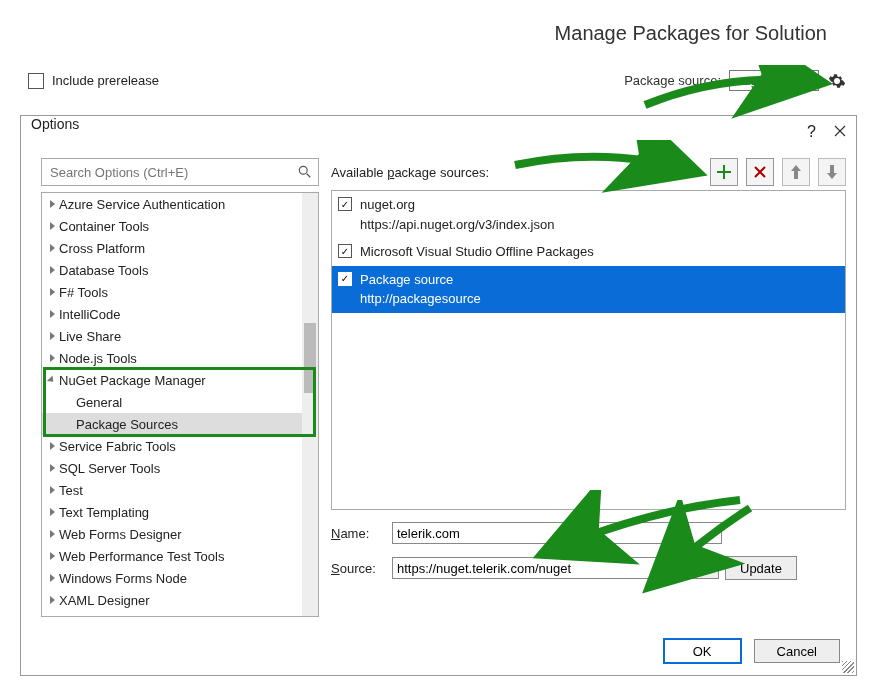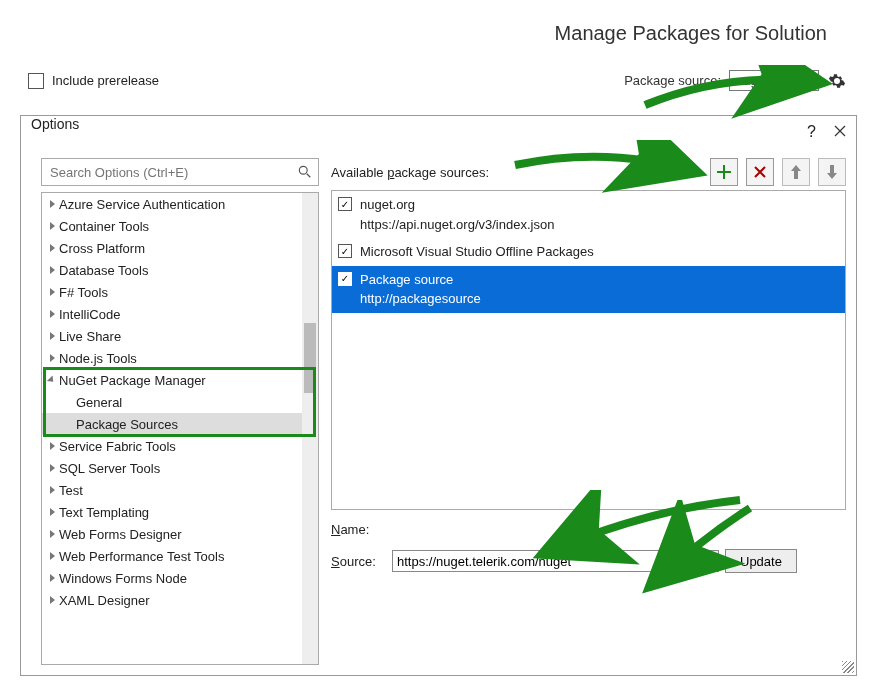--- a/index.html
+++ b/index.html
@@ -244,30 +244,35 @@
             <span class="pkg-cb checked"></span>
             <div class="pkg-text">
               <span>Package source</span>
               <span>http://packagesource</span>
             </div>
           </div>
         </div>
 
       <div class="field-row">
         <label><span class="u">N</span>ame:</label>
+        <input class="txt name" value="telerik.com" style="">
       </div>
       <div class="field-row">
         <label><span class="u">S</span>ource:</label>
         <input class="txt src" value="https://nuget.telerik.com/nuget" style="">
         <button class="small-btn">...</button>
         <button class="btn"><span class="u">U</span>pdate</button>
       </div>
     </div>
   </div>
 
+  <div class="dialog-footer">
+    <button class="btn primary">OK</button>
+    <button class="btn" style="padding:0 22px">Cancel</button>
+  </div>
   <div class="resize-grip"></div>
 </div>
 
 <svg class="arrow" style="left:630px; top:65px;" width="210" height="60">
   <defs>
       <marker id="ah1" markerWidth="14" markerHeight="14" refX="11" refY="6" orient="auto">
         <path d="M0 0L12 6L0 12L3 6z" fill="#1a8a1a"></path>
       </marker>
     </defs>
   <path d="M15 40 Q100 5 195 18" stroke="#1a8a1a" stroke-width="8" fill="none" marker-end="url(#ah1)"></path>

